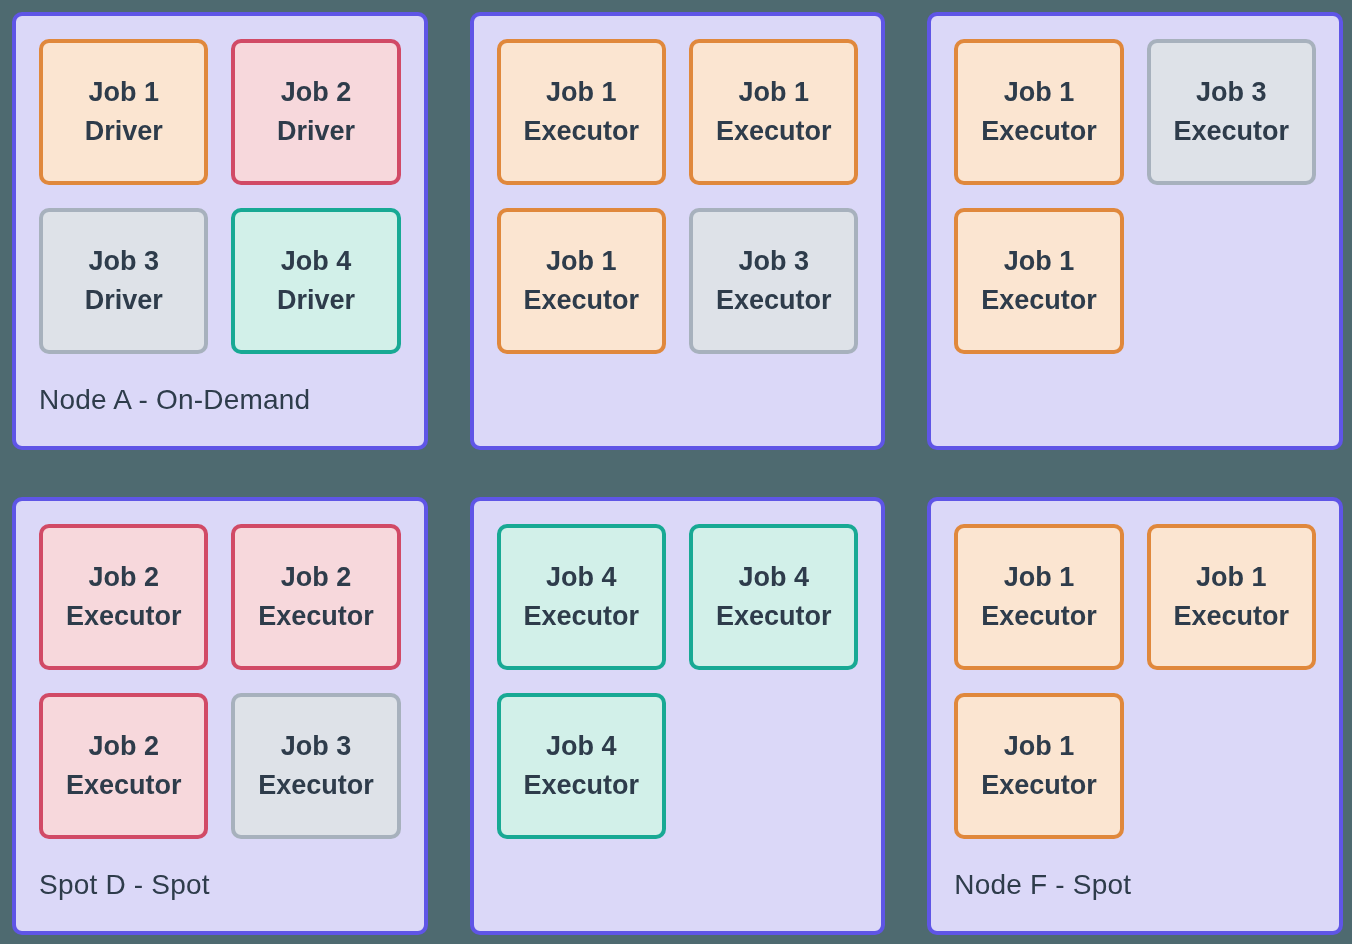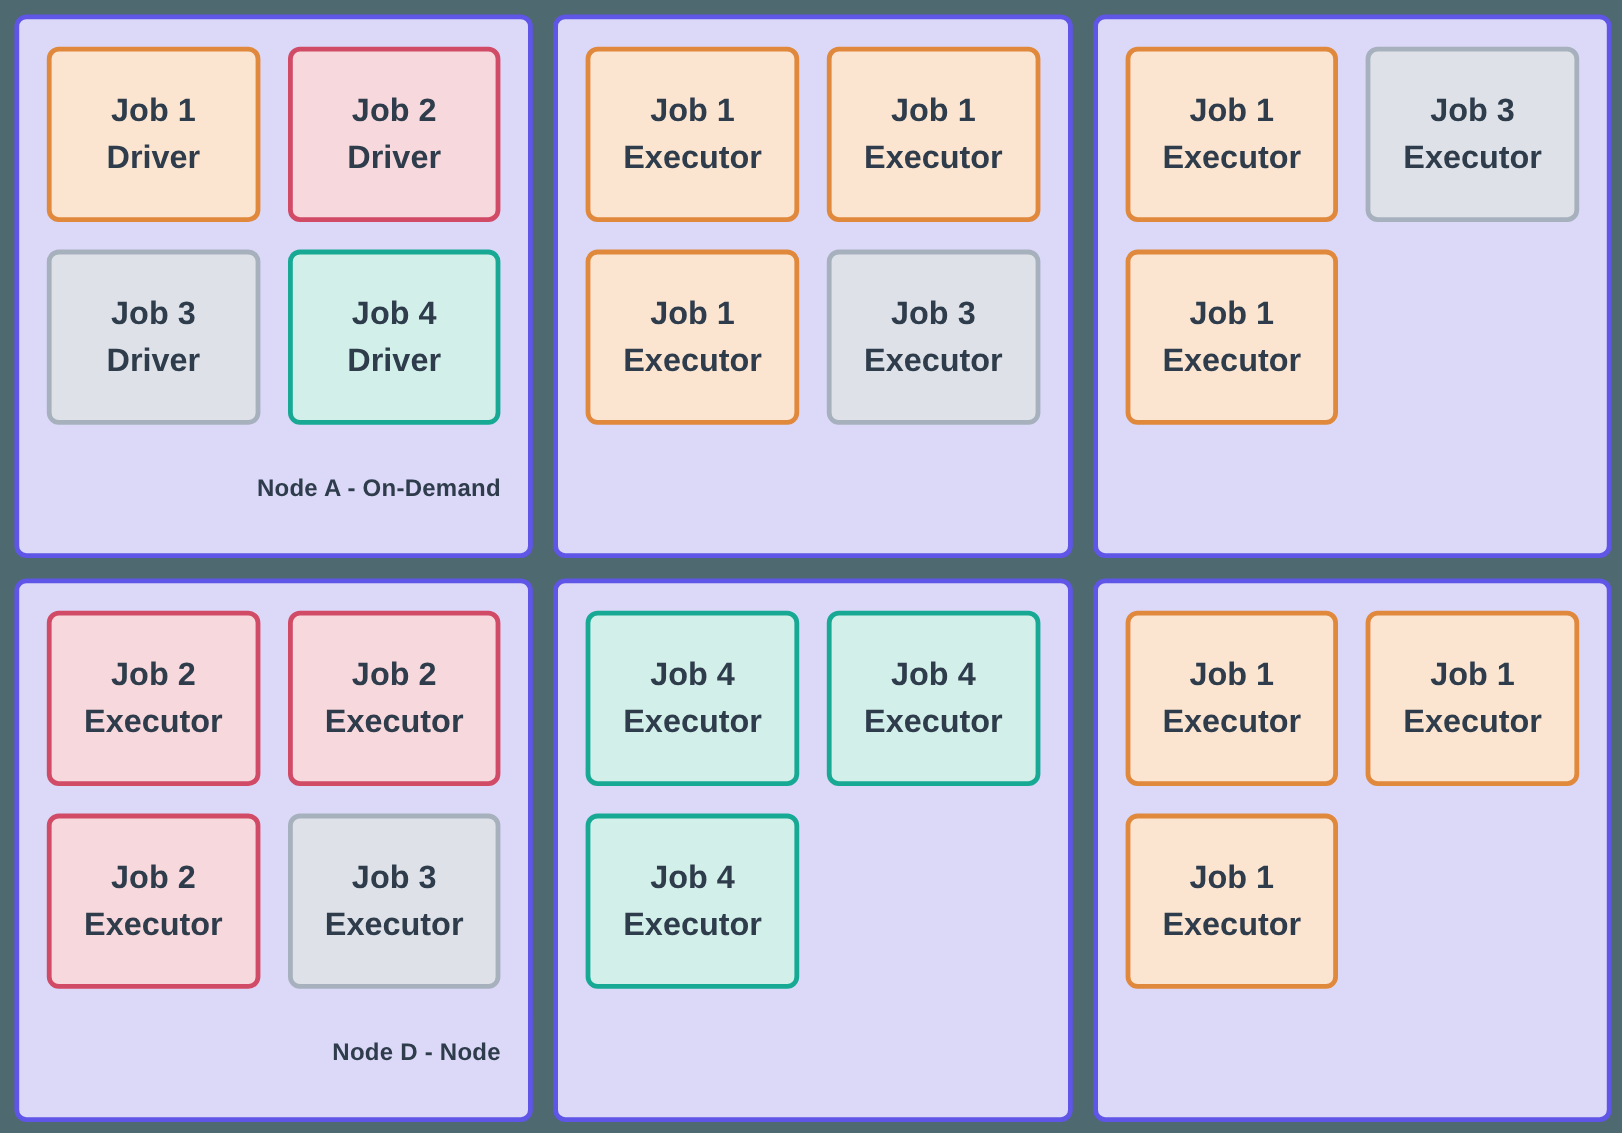--- a/index.html
+++ b/index.html
@@ -19,21 +19,20 @@
   body { background: var(--page-bg); overflow: hidden; }
   .diagram {
     width: 1352px;
     height: 944px;
     padding: 12px 9px 9px 12px;
     display: grid;
     grid-template-columns: repeat(3, 1fr);
     grid-template-rows: repeat(2, 1fr);
     column-gap: 42px;
     row-gap: 47px;
-    gap: 17px;
   }
   .node {
     border: 4px solid var(--node-border);
     background: var(--node-bg);
     border-radius: 10px;
     padding: 23px 23px 0 23px;
     display: flex;
     flex-direction: column;
     min-height: 0;
   }
@@ -52,23 +51,23 @@
     align-items: center;
     justify-content: center;
     text-align: center;
     font-size: 27px;
     font-weight: 600;
     line-height: 1.45;
     color: var(--text);
   }
   .node-label {
     margin: auto 0;
-    text-align: right;
-    font-size: 20px;
-    font-weight: 700;
+    text-align: left;
+    font-size: 28px;
+    font-weight: 400;
     color: var(--text);
     letter-spacing: 0.2px;
   }
 </style>
 </head>
 <body>
 
 <main class="diagram">
     <section class="node">
       <div class="jobs">
@@ -139,21 +138,21 @@
         </div>
         <div class="job" style="border-color: rgb(209, 74, 102); background: rgb(247, 216, 220);">
           <span>Job 2</span>
           <span>Executor</span>
         </div>
         <div class="job" style="border-color: rgb(167, 177, 189); background: rgb(222, 226, 232);">
           <span>Job 3</span>
           <span>Executor</span>
         </div>
       </div>
-      <div class="node-label">Node D - Node</div>
+      <div class="node-label">Spot D - Spot</div>
     </section>
     <section class="node">
       <div class="jobs">
         <div class="job" style="border-color: rgb(24, 169, 148); background: rgb(210, 240, 233);">
           <span>Job 4</span>
           <span>Executor</span>
         </div>
         <div class="job" style="border-color: rgb(24, 169, 148); background: rgb(210, 240, 233);">
           <span>Job 4</span>
           <span>Executor</span>
@@ -172,14 +171,15 @@
         </div>
         <div class="job" style="border-color: rgb(224, 136, 60); background: rgb(251, 229, 209);">
           <span>Job 1</span>
           <span>Executor</span>
         </div>
         <div class="job" style="border-color: rgb(224, 136, 60); background: rgb(251, 229, 209);">
           <span>Job 1</span>
           <span>Executor</span>
         </div>
       </div>
+      <div class="node-label">Node F - Spot</div>
     </section>
   </main>
 
 </body></html>

